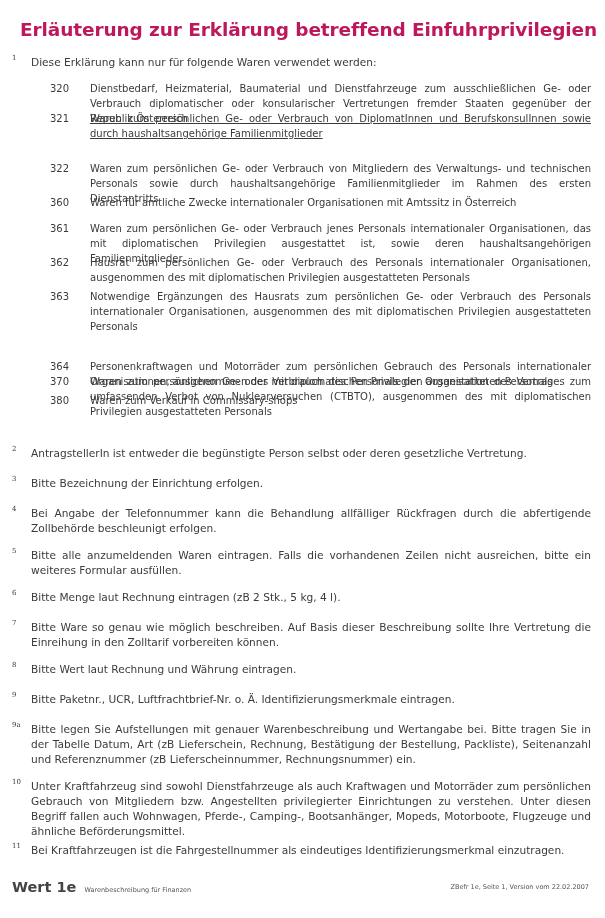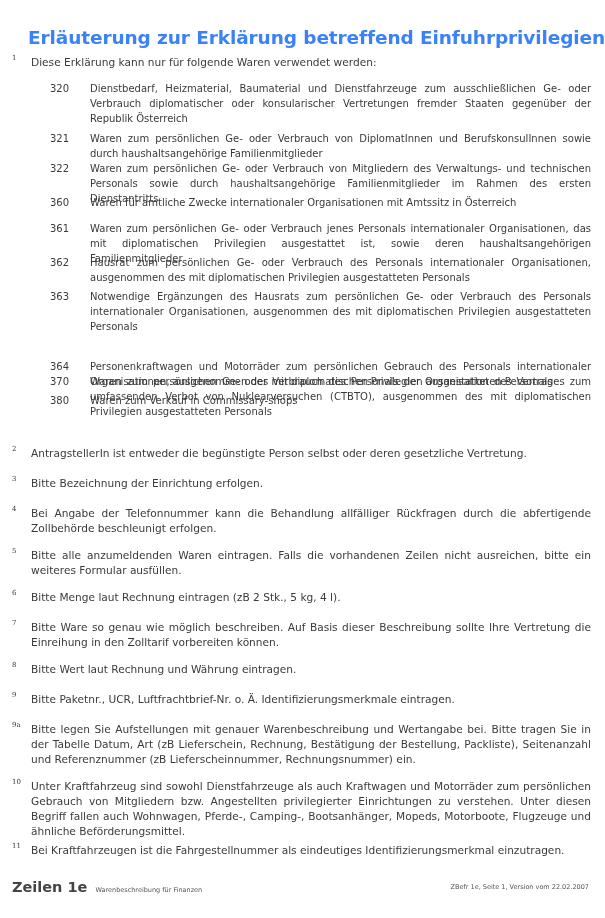--- a/index.html
+++ b/index.html
@@ -1,19 +1,19 @@
 <!DOCTYPE html>
 <html><head>
 <meta charset="utf-8">
 <style>
   html, body { margin: 0; padding: 0; background: #ffffff; }
   body { width: 605px; height: 918px; position: relative; overflow: hidden;
          font-family: "DejaVu Sans", sans-serif; color: #3a3a3a; }
   .title { position: absolute; left: 12px; top: 11px; font-size: 18.5px; font-weight: bold;
-           color: #3b82f6; letter-spacing: -0.1px; margin: 16px; white-space: nowrap; }
+           color: #be185d; letter-spacing: -0.1px; margin: 8px; white-space: nowrap; }
   .fn { position: absolute; left: 12px; right: 14px; font-size: 10.6px; line-height: 15px; }
   .fn .sup { position: absolute; left: 0; top: -4px; font-size: 7px; font-family: "DejaVu Serif", serif; }
   .fn .txt { margin-left: 19px; text-align: justify; display: block; }
   .codes { position: absolute; left: 50px; right: 14px; }
   .code-row { position: absolute; left: 0; right: 0; font-size: 10px; line-height: 14.8px; }
   .code-row .num { position: absolute; left: 0; top: 0; }
   .code-row .desc { display: block; margin-left: 40px; text-align: justify; }
   .footer-left { position: absolute; left: 12px; top: 877px; white-space: nowrap; }
   .footer-code { font-size: 14.5px; font-weight: bold; color: #444; }
   .footer-ministry { font-size: 6.5px; color: #555; margin-left: 3px; }
@@ -27,21 +27,21 @@
 <div class="fn" style="top:55px;">
   <span class="sup">1</span>
   <span class="txt">Diese Erklärung kann nur für folgende Waren verwendet werden:</span>
 </div>
 
 <div class="codes">
   <div class="code-row" style="top:82px;">
     <span class="num">320</span>
     <span class="desc">Dienstbedarf, Heizmaterial, Baumaterial und Dienstfahrzeuge zum ausschließlichen Ge- oder Verbrauch diplomatischer oder konsularischer Vertretungen fremder Staaten gegenüber der Republik Österreich</span>
   </div>
-  <div class="code-row" style="top:132px;">
+  <div class="code-row" style="top:112px;text-decoration:underline;">
     <span class="num">321</span>
     <span class="desc">Waren zum persönlichen Ge- oder Verbrauch von DiplomatInnen und BerufskonsulInnen sowie durch haushaltsangehörige Familienmitglieder</span>
   </div>
   <div class="code-row" style="top:162px;">
     <span class="num">322</span>
     <span class="desc">Waren zum persönlichen Ge- oder Verbrauch von Mitgliedern des Verwaltungs- und technischen Personals sowie durch haushaltsangehörige Familienmitglieder im Rahmen des ersten Dienstantritts</span>
   </div>
   <div class="code-row" style="top:196px;">
     <span class="num">360</span>
     <span class="desc">Waren für amtliche Zwecke internationaler Organisationen mit Amtssitz in Österreich</span>
@@ -111,16 +111,16 @@
 <div class="fn" style="top:779px;">
   <span class="sup">10</span>
   <span class="txt">Unter Kraftfahrzeug sind sowohl Dienstfahrzeuge als auch Kraftwagen und Motorräder zum persönlichen Gebrauch von Mitgliedern bzw. Angestellten privilegierter Einrichtungen zu verstehen. Unter diesen Begriff fallen auch Wohnwagen, Pferde-, Camping-, Bootsanhänger, Mopeds, Motorboote, Flugzeuge und ähnliche Beförderungsmittel.</span>
 </div>
 <div class="fn" style="top:843px;">
   <span class="sup">11</span>
   <span class="txt">Bei Kraftfahrzeugen ist die Fahrgestellnummer als eindeutiges Identifizierungsmerkmal einzutragen.</span>
 </div>
 
 <div class="footer-left">
-  <span class="footer-code">Zeilen 1e</span>
+  <span class="footer-code">Wert 1e</span>
   <span class="footer-ministry">Warenbeschreibung für Finanzen</span>
 </div>
 <div class="footer-right">ZBefr 1e, Seite 1, Version vom 22.02.2007</div>
 
 </body></html>

